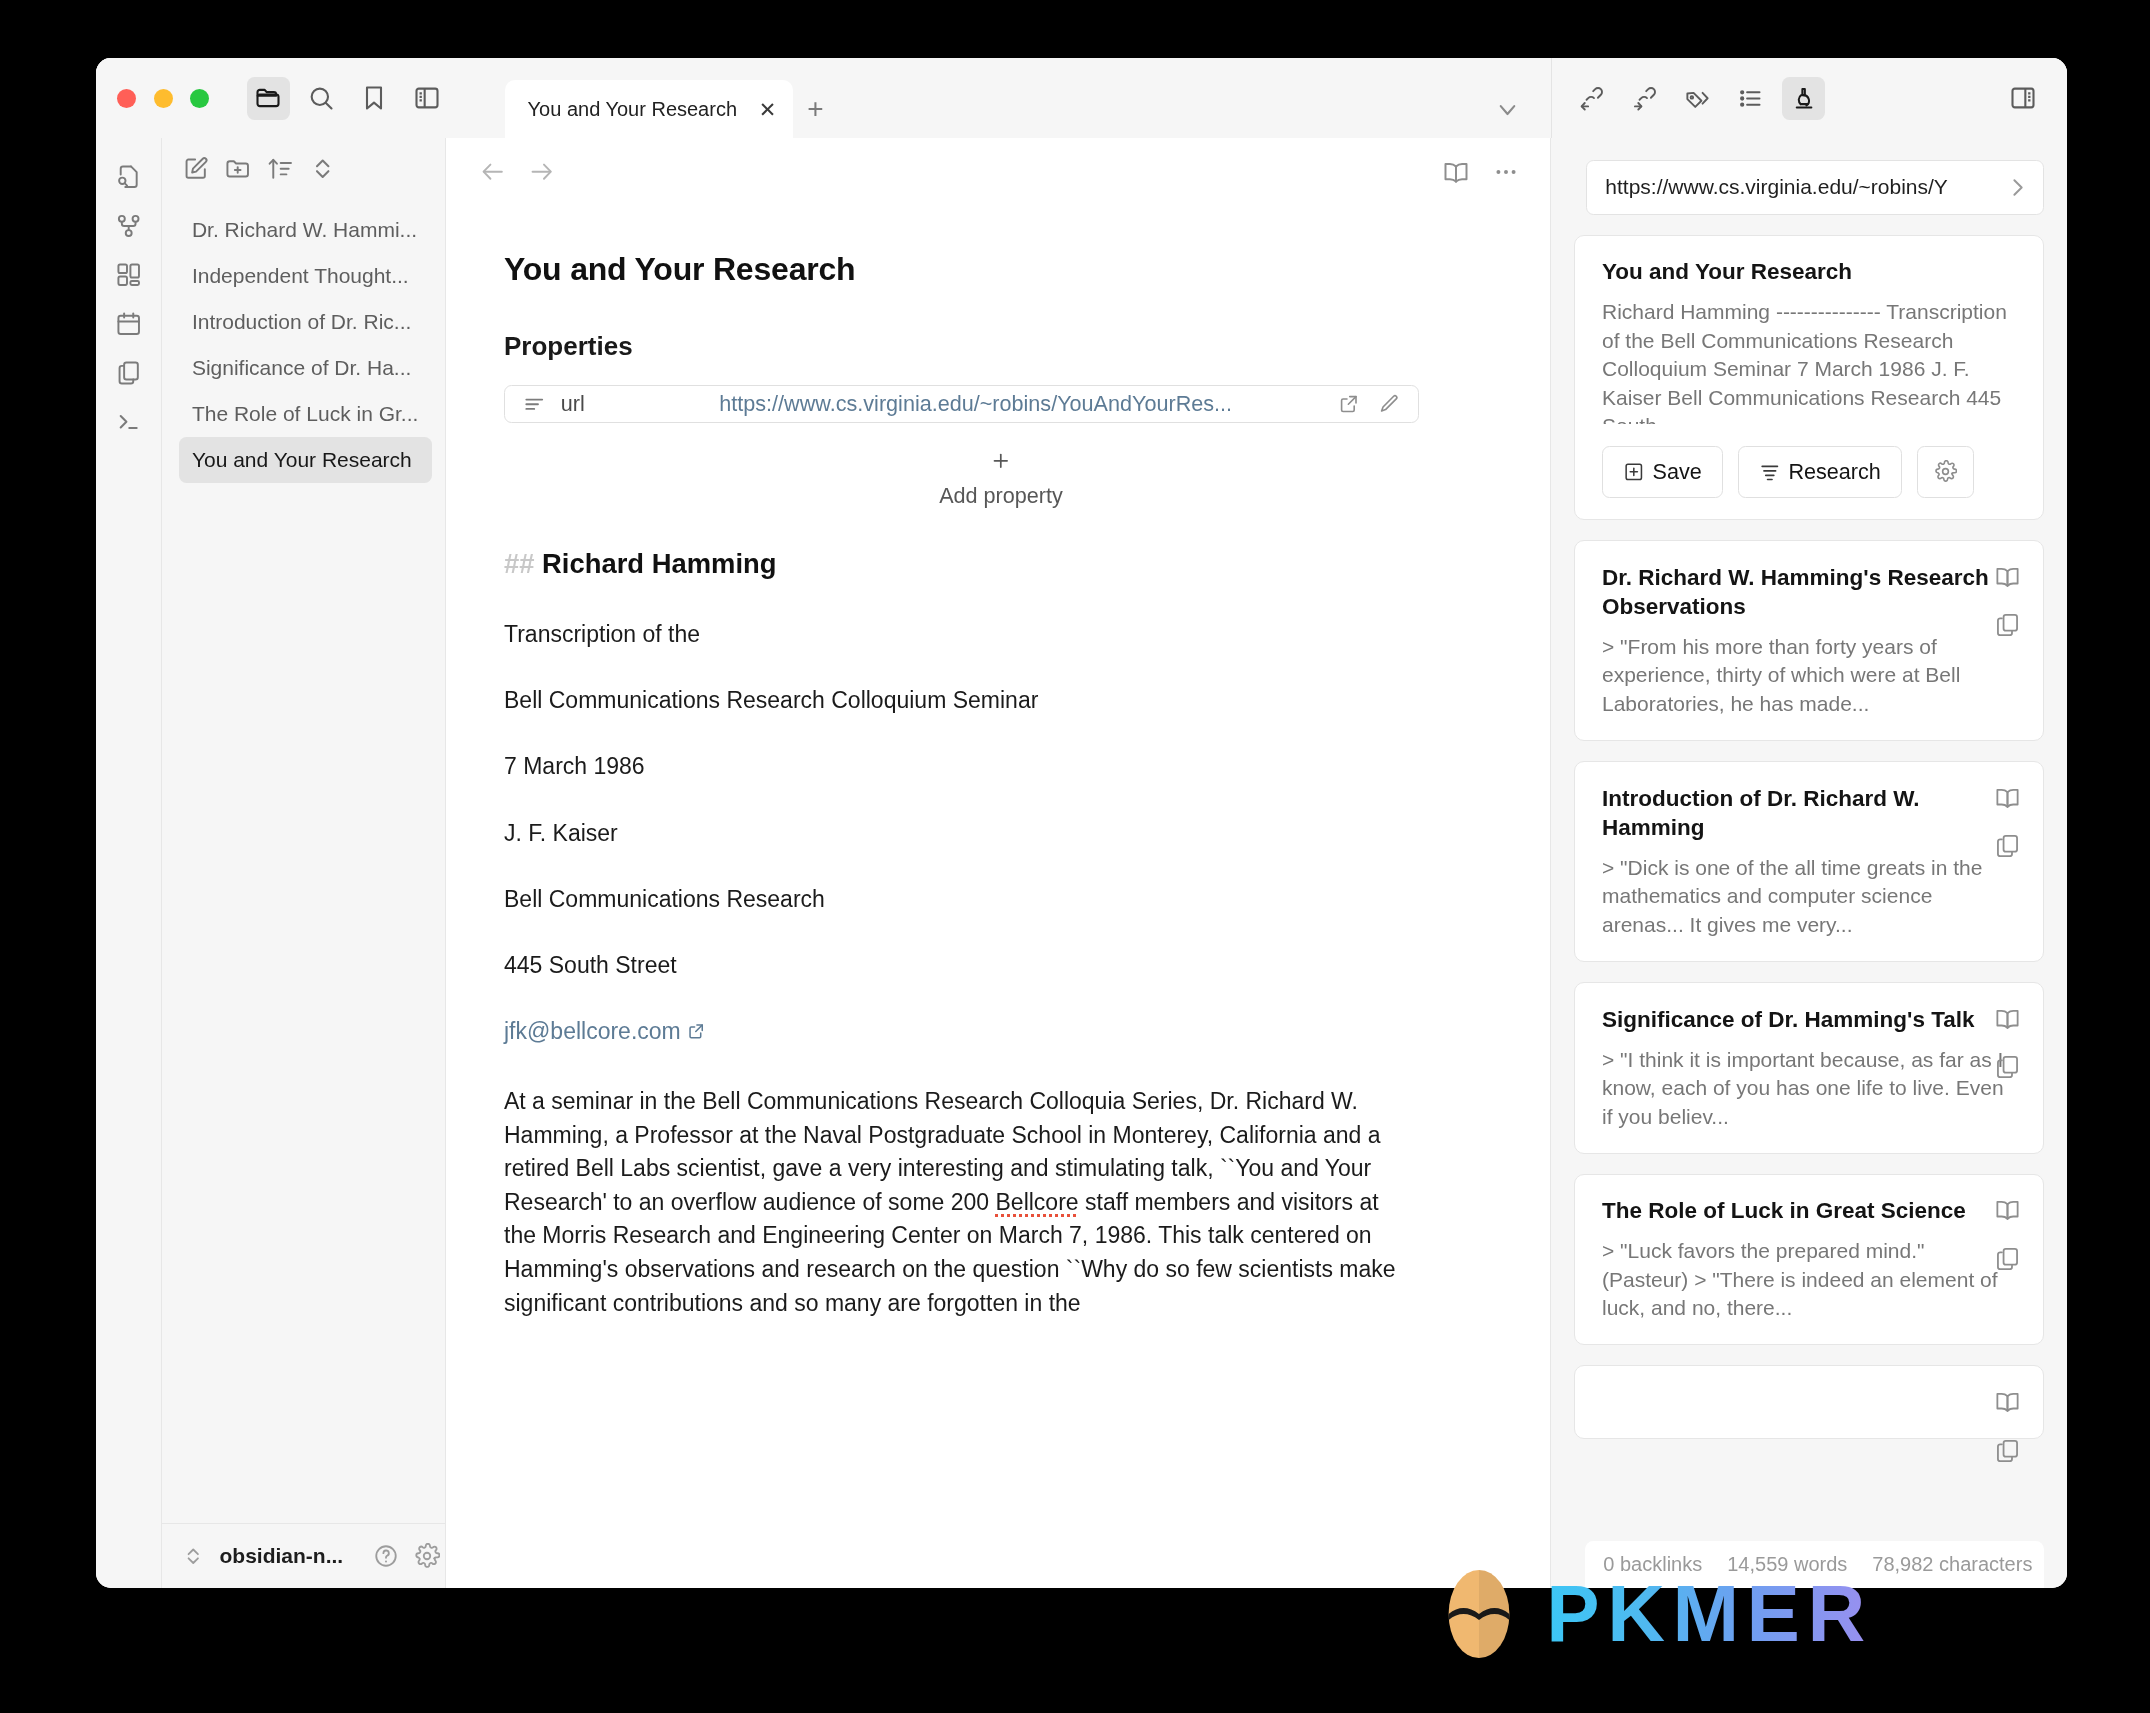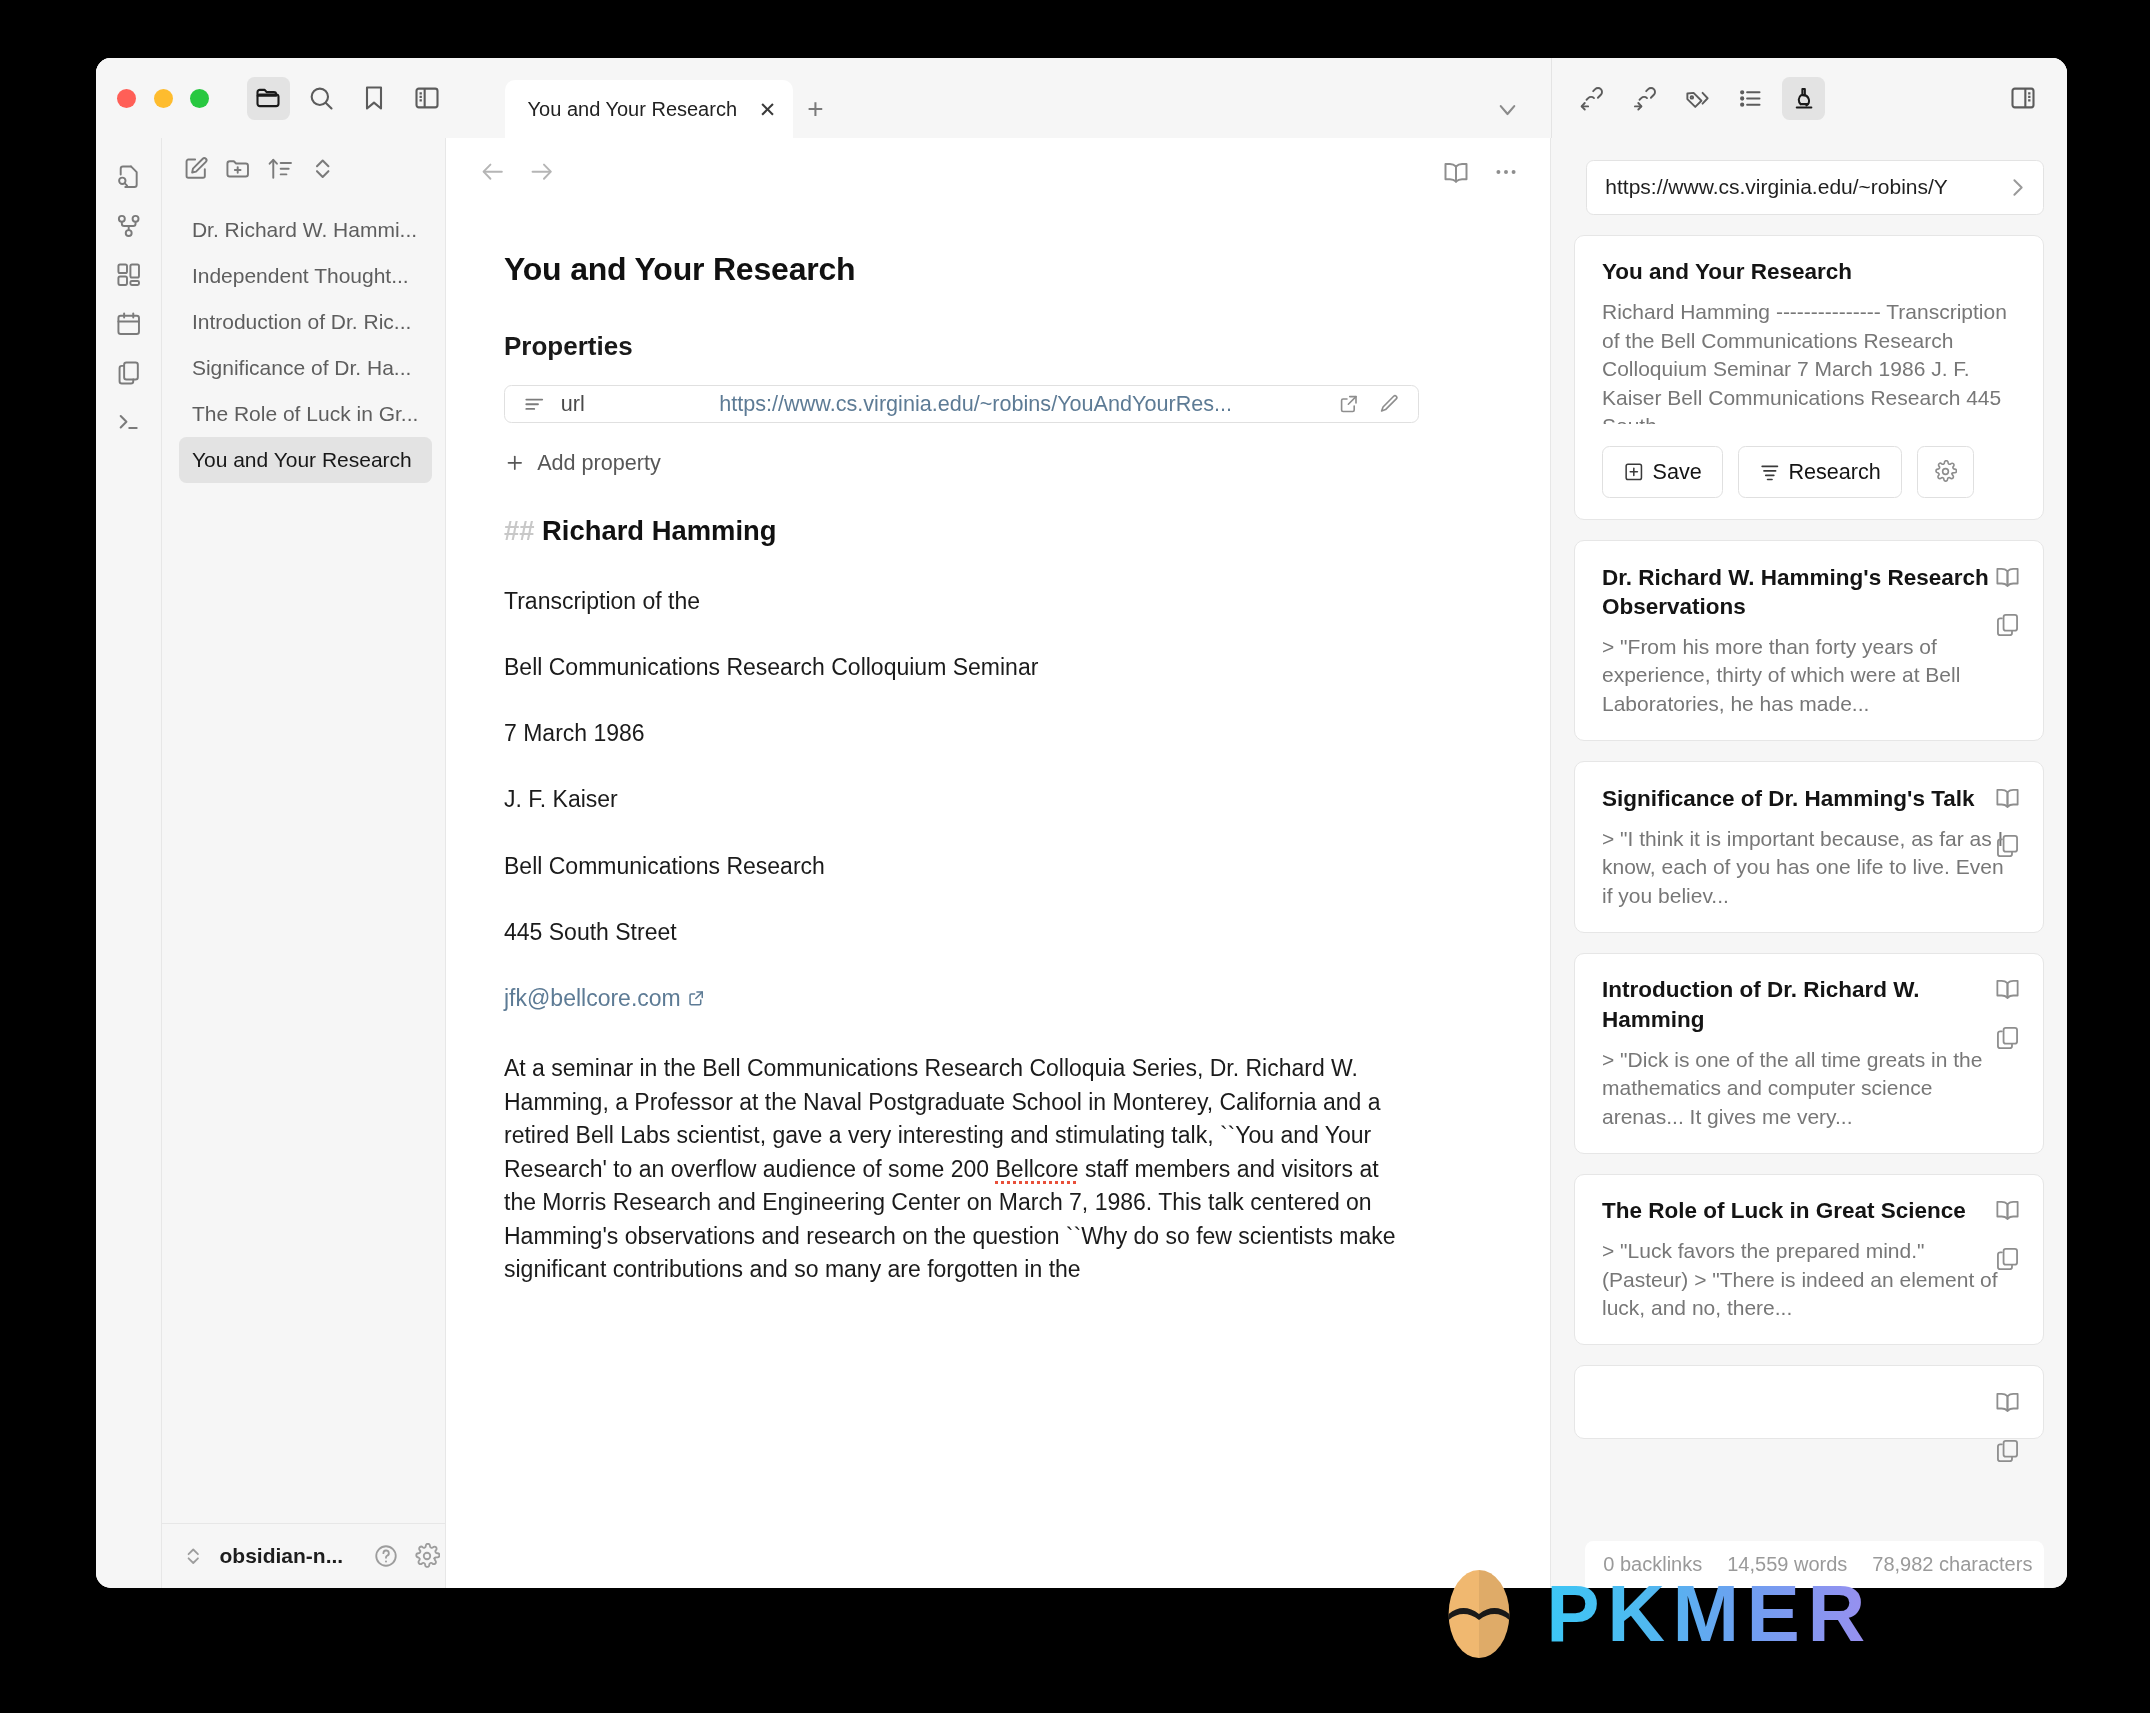--- a/index.html
+++ b/index.html
@@ -186,21 +186,21 @@
     color: #4a4a4a; font-size: 21.6px;
   }
   .prop-val {
     flex: 1; color: #5d7b95; font-size: 21.6px;
     white-space: nowrap; overflow: hidden; text-overflow: ellipsis;
   }
   .prop-actions { display: flex; gap: 18.3px; color: #8e8e8e; margin-left: 15px; }
   .add-prop {
     margin-top: 27px;
     display: flex; align-items: center; gap: 11.6px;
-    color: #575757; font-size: 21.6px;
+    color: #575757; font-size: 21.6px; flex-direction: column;
   }
   .doc-body { margin-top: 39px; }
   .md-h2 { font-size: 27.4px; font-weight: bold; color: #111; margin-bottom: 42px; }
   .md-h2 .hashes { color: #c8c8c8; font-weight: bold; }
   .md-p {
     font-size: 23px; color: #1b1b1b;
     margin-bottom: 42px; line-height: 1.05;
   }
   .md-link { color: #5d7b95; }
   .md-para {
@@ -697,42 +697,42 @@
               <span>
                 <svg width="27" height="27" viewBox="0 0 24 24" fill="none" stroke="currentColor" stroke-width="1.6" stroke-linejoin="round" stroke-linecap="round">
                     <rect x="8.5" y="3.5" width="12" height="14" rx="2"></rect>
                     <path d="M16 18v1.5a2 2 0 0 1-2 2H5.5a2 2 0 0 1-2-2V8.5a2 2 0 0 1 2-2H7"></path>
                   </svg>
               </span>
             </div>
           </div>
 
           <div class="card">
-            <div class="card-title">Significance of Dr. Hamming's Talk</div>
-            <div class="card-snippet">&gt; "I think it is important because, as far as I know, each of you has one life to live. Even if you believ...</div>
+            <div class="card-title">Introduction of Dr. Richard W. Hamming</div>
+            <div class="card-snippet">&gt; "Dick is one of the all time greats in the mathematics and computer science arenas... It gives me very...</div>
             <div class="card-actions">
               <span>
                 <svg width="27" height="27" viewBox="0 0 24 24" fill="none" stroke="currentColor" stroke-width="1.6" stroke-linecap="round" stroke-linejoin="round">
                     <path d="M12 7.2C10.6 5.9 8.8 5.2 6.8 5.2H3v13h3.8c2 0 3.8.7 5.2 2"></path>
                     <path d="M12 7.2c1.4-1.3 3.2-2 5.2-2H21v13h-3.8c-2 0-3.8.7-5.2 2z"></path>
                     <line x1="12" y1="7.2" x2="12" y2="20.2"></line>
                   </svg>
               </span>
               <span>
                 <svg width="27" height="27" viewBox="0 0 24 24" fill="none" stroke="currentColor" stroke-width="1.6" stroke-linejoin="round" stroke-linecap="round">
                     <rect x="8.5" y="3.5" width="12" height="14" rx="2"></rect>
                     <path d="M16 18v1.5a2 2 0 0 1-2 2H5.5a2 2 0 0 1-2-2V8.5a2 2 0 0 1 2-2H7"></path>
                   </svg>
               </span>
             </div>
           </div>
 
           <div class="card">
-            <div class="card-title">Introduction of Dr. Richard W. Hamming</div>
-            <div class="card-snippet">&gt; "Dick is one of the all time greats in the mathematics and computer science arenas... It gives me very...</div>
+            <div class="card-title">Significance of Dr. Hamming's Talk</div>
+            <div class="card-snippet">&gt; "I think it is important because, as far as I know, each of you has one life to live. Even if you believ...</div>
             <div class="card-actions">
               <span>
                 <svg width="27" height="27" viewBox="0 0 24 24" fill="none" stroke="currentColor" stroke-width="1.6" stroke-linecap="round" stroke-linejoin="round">
                     <path d="M12 7.2C10.6 5.9 8.8 5.2 6.8 5.2H3v13h3.8c2 0 3.8.7 5.2 2"></path>
                     <path d="M12 7.2c1.4-1.3 3.2-2 5.2-2H21v13h-3.8c-2 0-3.8.7-5.2 2z"></path>
                     <line x1="12" y1="7.2" x2="12" y2="20.2"></line>
                   </svg>
               </span>
               <span>
                 <svg width="27" height="27" viewBox="0 0 24 24" fill="none" stroke="currentColor" stroke-width="1.6" stroke-linejoin="round" stroke-linecap="round">

